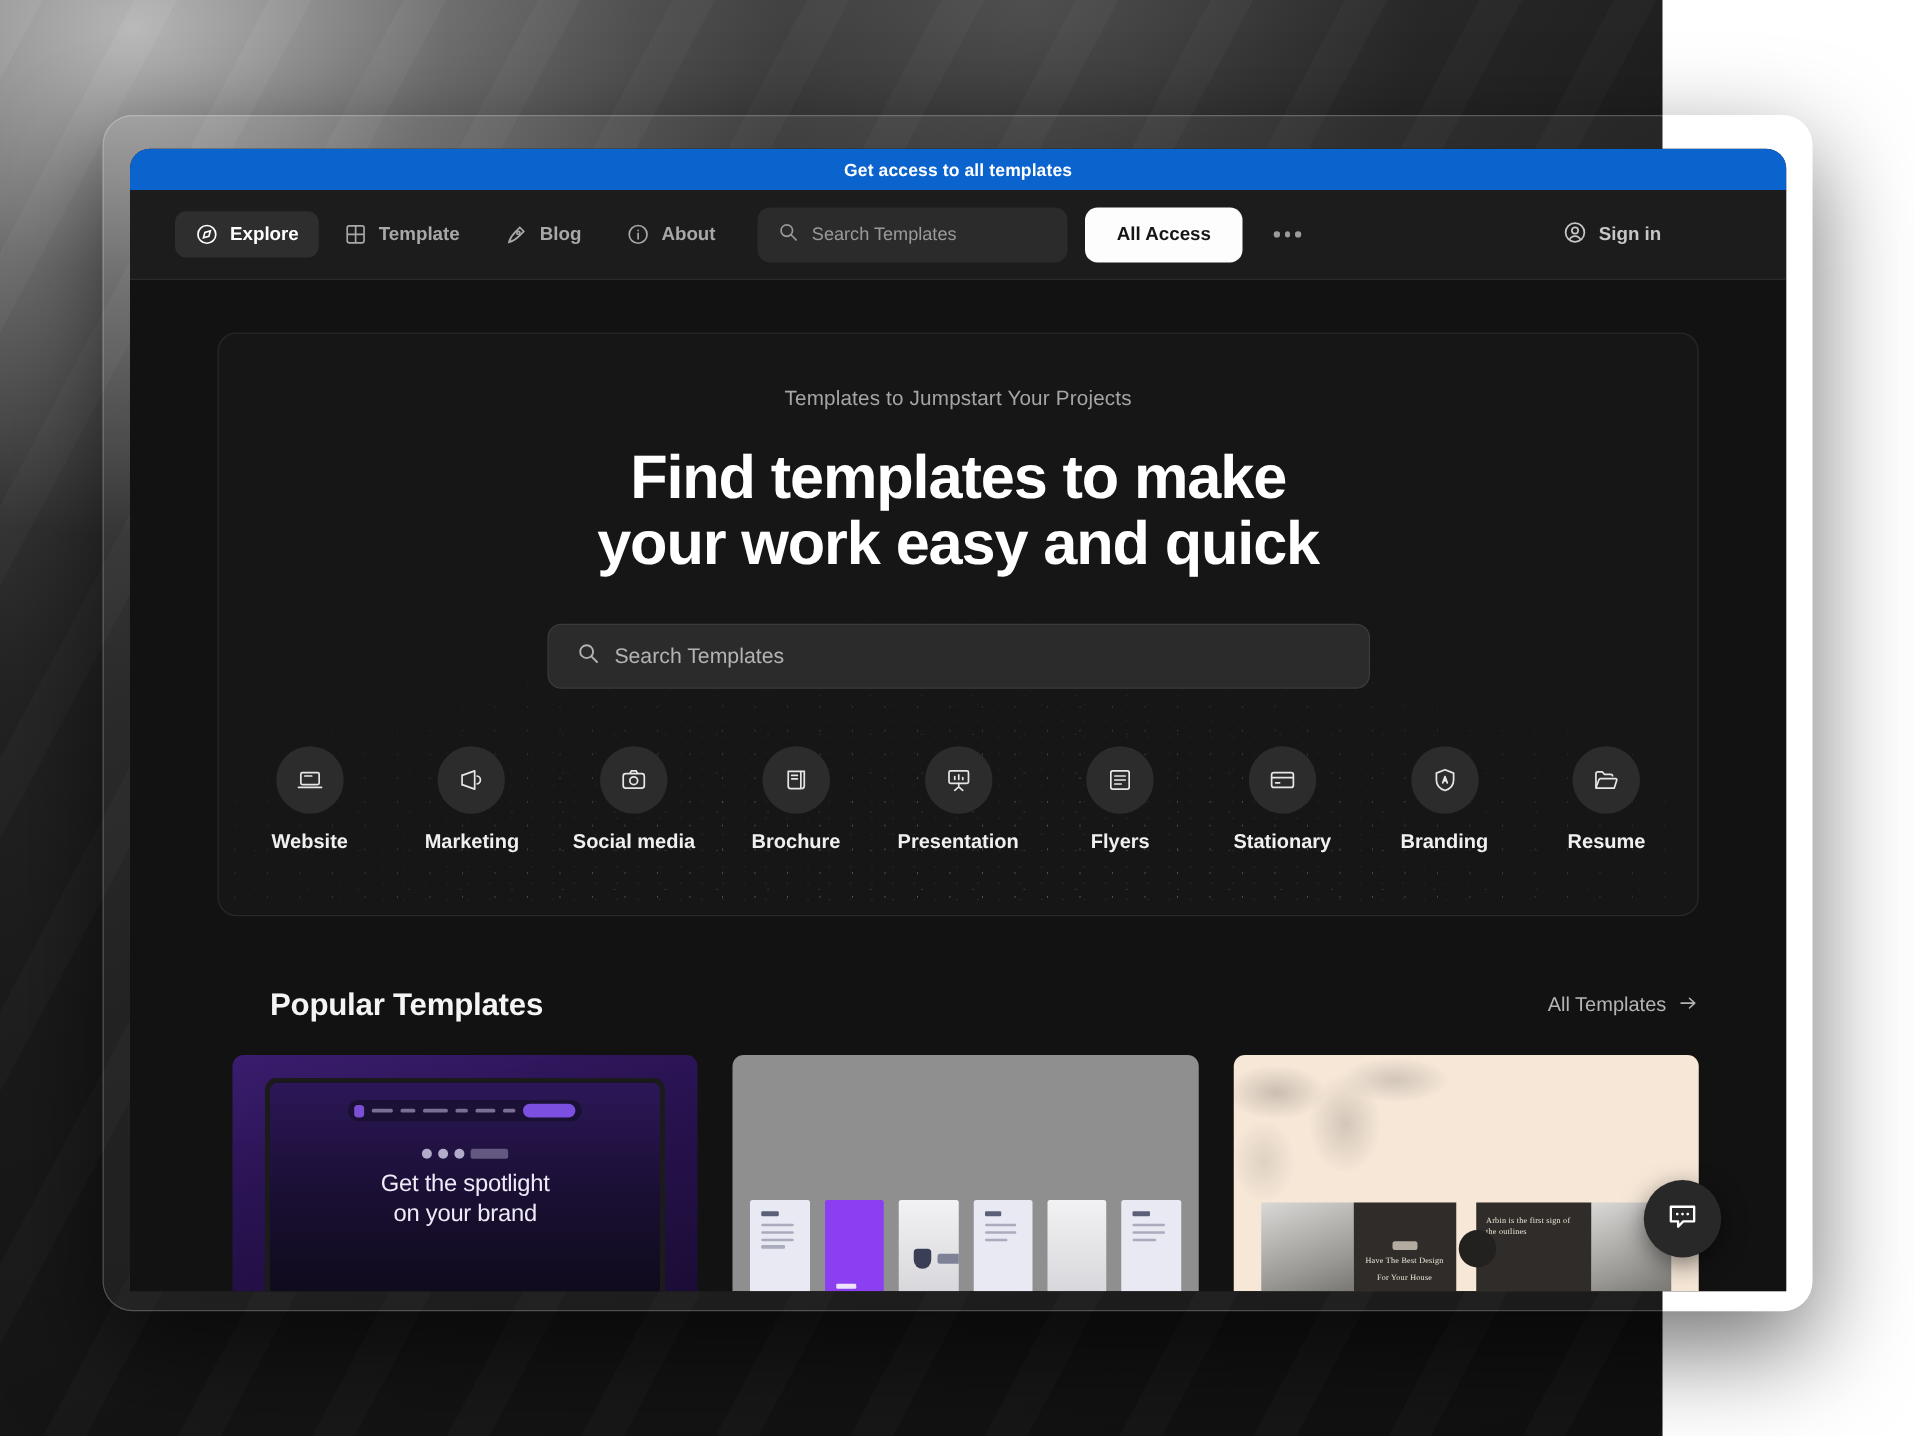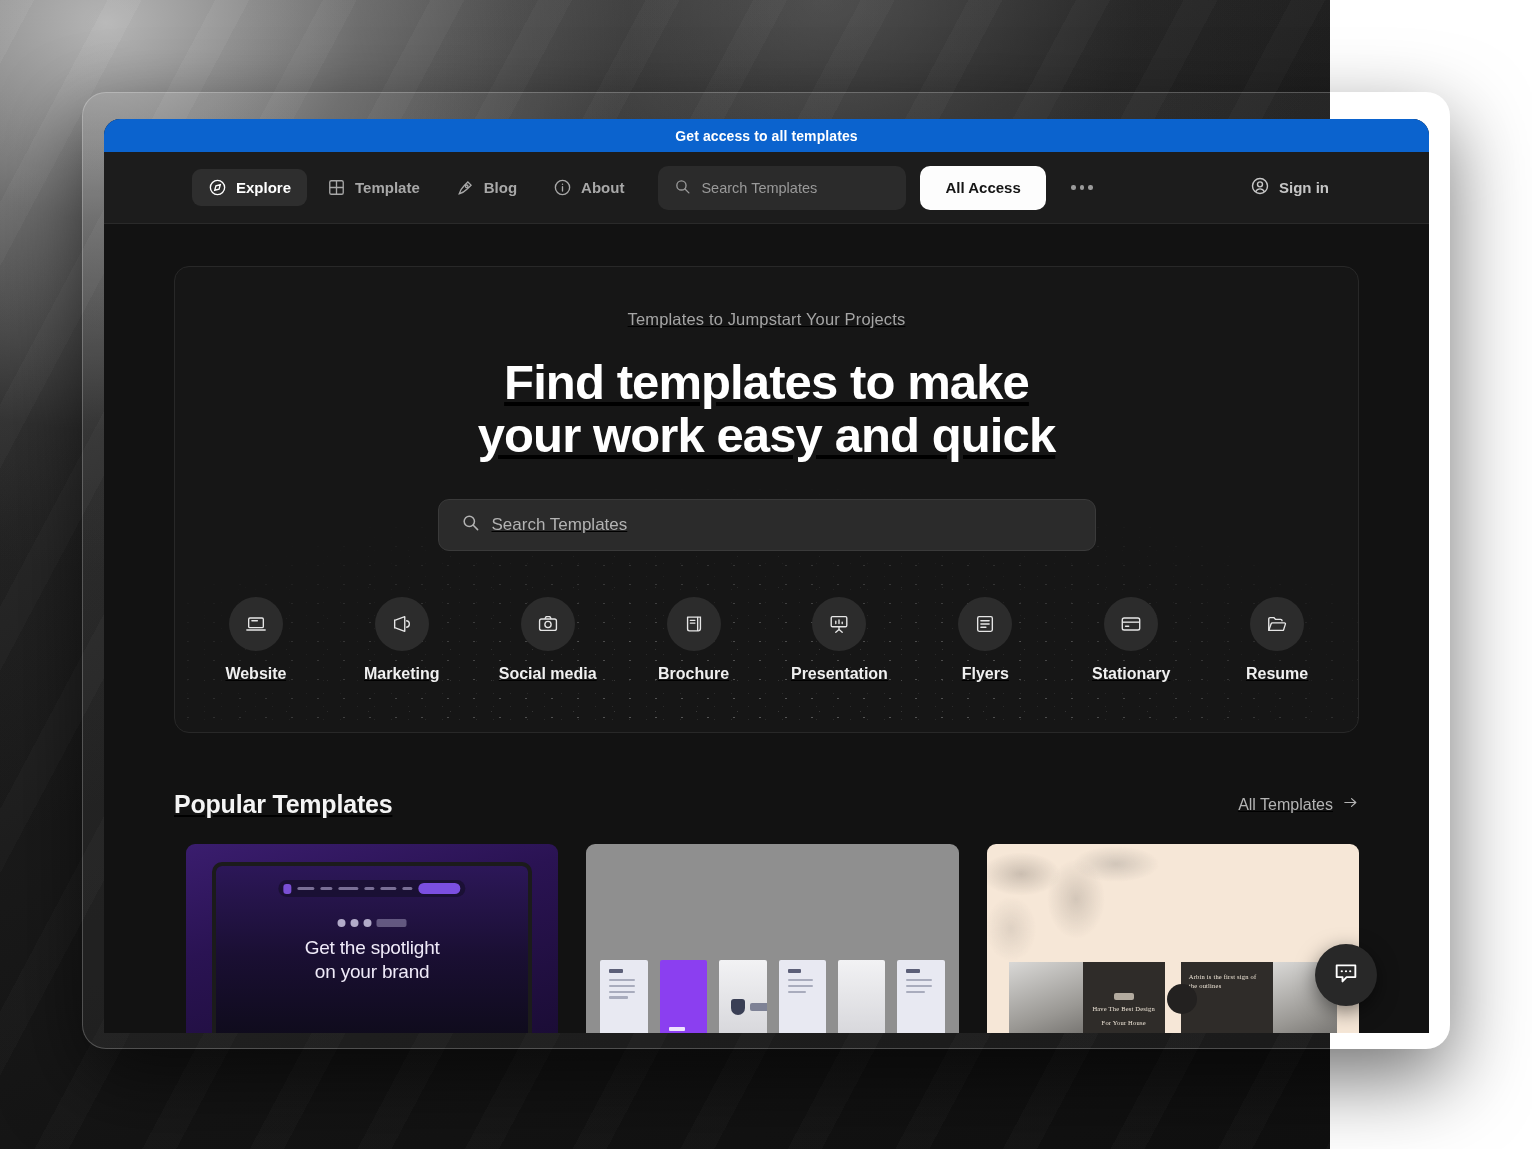--- a/index.html
+++ b/index.html
@@ -64,21 +64,21 @@
     letter-spacing: 0.1px;
   }
 
   
   #navbar {
     height: 72px;
     background: #1c1c1c;
     border-bottom: 1px solid #2a2a2a;
     display: flex;
     align-items: center;
-    padding: 0 32px 0 88px;
+    padding: 0 32px 0 36px;
     gap: 0;
     position: relative;
   }
   .nav-left { display: flex; align-items: center; gap: 4px; }
   .nav-item {
     display: flex; align-items: center; gap: 9px;
     padding: 9px 16px;
     border-radius: 9px;
     color: #a8a8a8;
     font-size: 15px;
@@ -136,21 +136,20 @@
     padding-right: 68px;
     cursor: pointer;
   }
 
   
   #page {
     height: calc(914px - 33px - 72px);
     background: #121212;
     overflow: hidden;
     position: relative;
-    text-decoration: underline;
   }
 
   
   #hero {
     position: relative;
     margin: 42px 70px 0 70px;
     height: 467px;
     border-radius: 15px;
     border: 1px solid #282828;
     background: #161616;
@@ -236,20 +235,21 @@
   
   #popular-head {
     margin: 57px 70px 0 70px;
     display: flex; align-items: center; justify-content: space-between;
   }
   #popular-title {
     color: #f4f4f4;
     font-size: 25px;
     font-weight: 700;
     letter-spacing: -0.2px;
+    margin-left: 42px;
   }
   #all-templates-link {
     color: #b4b4b4;
     font-size: 16px;
     display: flex; align-items: center; gap: 9px;
     cursor: pointer;
   }
 
   #cards {
     margin: 25px 70px 0 70px;
@@ -568,20 +568,29 @@
               <div class="cat-circle">
                 <svg width="22" height="22" viewBox="0 0 24 24" fill="none" stroke="#e6e6e6" stroke-width="1.5">
                   <rect x="2.5" y="5.5" width="19" height="13" rx="2"></rect>
                   <path d="M2.5 10h19"></path>
                     <path d="M6 14.5h3.5" stroke-linecap="round"></path>
                 </svg>
               </div>
               <div class="cat-label">Stationary</div>
             </div>
 
+            <div class="cat">
+              <div class="cat-circle">
+                <svg width="22" height="22" viewBox="0 0 24 24" fill="none" stroke="#e6e6e6" stroke-width="1.5">
+                  <path d="M12 3 4.5 6v6c0 4.6 3.2 7.8 7.5 9.2 4.3-1.4 7.5-4.6 7.5-9.2V6z" stroke-linejoin="round"></path>
+                  <path d="M10 14.5 12 9l2 5.5M10.7 12.8h2.6" stroke-linecap="round" stroke-linejoin="round"></path>
+                </svg>
+              </div>
+              <div class="cat-label">Branding</div>
+            </div>
 
             <div class="cat">
               <div class="cat-circle">
                 <svg width="22" height="22" viewBox="0 0 24 24" fill="none" stroke="#e6e6e6" stroke-width="1.5">
                   <path d="M3 19V6.5A1.5 1.5 0 0 1 4.5 5h4L10.5 7H16a1.5 1.5 0 0 1 1.5 1.5V9" stroke-linejoin="round"></path>
                   <path d="M3 19l2.6-7.2A1.5 1.5 0 0 1 7 10.8h13.2a1 1 0 0 1 .95 1.32L19 19z" stroke-linejoin="round"></path>
                 </svg>
               </div>
               <div class="cat-label">Resume</div>
             </div>

